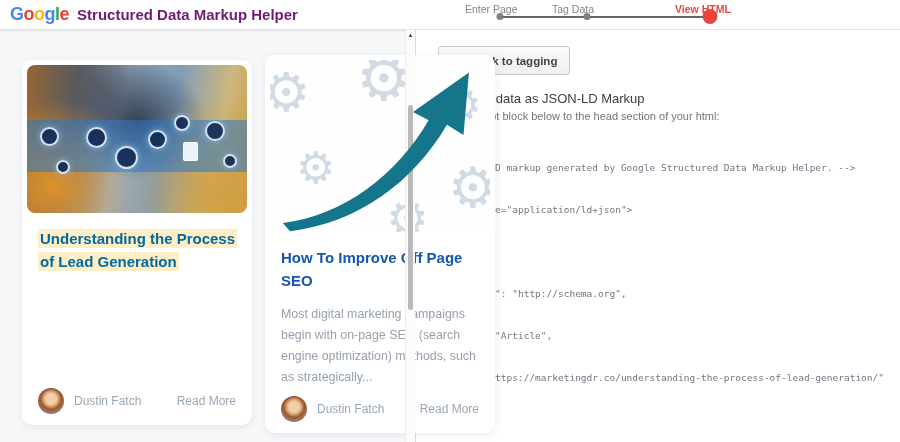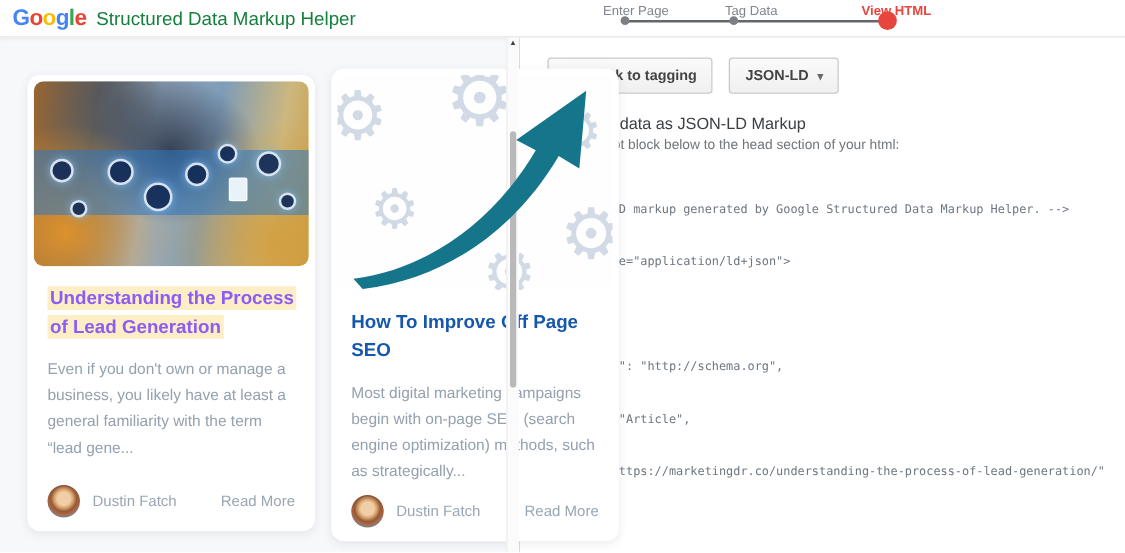--- a/index.html
+++ b/index.html
@@ -4,25 +4,25 @@
 <style>
   * { margin:0; padding:0; box-sizing:border-box; }
   html,body { width:900px; height:442px; overflow:hidden; background:#fff;
               font-family:"Liberation Sans", sans-serif; }
 
   
   .app-header { height:30px; background:#fff; border-bottom:1px solid #e3e3e3;
                 display:flex; align-items:center; padding:0 10px; position:relative; z-index:5; }
   .logo { display:flex; align-items:baseline; }
   .logo-letter { font-size:18px; letter-spacing:-0.5px; font-weight:bold; }
-  .app-title { font-size:15px; color:#15803d; margin-left:8px; }
+  .app-title { font-size:15px; color:#701a75; margin-left:8px;font-weight:bold; }
 
   .stepper { position:absolute; left:478px; top:0; width:255px; height:30px; }
   .step-line { position:absolute; left:22px; width:210px; top:16px; height:2px; background:#63666a; }
-  .step { position:absolute; top:0; transform:translateX(-50%); text-align:right; width:70px; }
+  .step { position:absolute; top:0; transform:translateX(-50%); text-align:left; width:70px; }
   .step-label { display:block; font-size:10.5px; color:#80868b; margin-top:3px; }
   .step-dot { position:absolute; left:50%; top:13px; width:7px; height:7px; border-radius:50%;
               background:#7d8185; transform:translateX(-50%); }
   .step.active .step-label { font-weight:bold; }
   .step.active .step-dot { width:15px; height:15px; top:9px; }
 
   
   .main { display:flex; height:412px; }
   .preview-pane { width:510px; background:#f7f8fa; position:relative;
                   box-shadow:inset 0 4px 4px -4px rgba(0,0,0,.12); }
@@ -56,21 +56,21 @@
   .crect { position:absolute; width:15px; height:19px; border-radius:2px;
            background:#e9f1f9; border:1px solid rgba(255,255,255,.8); }
 
   
   .gear { position:absolute; font-family:"DejaVu Sans", sans-serif; color:#c9d4e1; opacity:.85; line-height:1; }
   .seo-arrow { position:absolute; left:0; top:4%; width:100%; height:96%; z-index:1; }
   .seo-text { position:absolute; left:10px; top:50px; z-index:2; font-size:56px; font-weight:bold;
               font-style:italic; letter-spacing:-4px; color:#1a7387;
               text-shadow:2px 2px 0 #0b3d4a, 4px 5px 5px rgba(0,0,0,.35); }
 
-  .card-title { margin:14px 16px 0; font-size:15px; line-height:1.55; font-weight:bold; color:#8b5cf6; }
+  .card-title { margin:14px 16px 0; font-size:15px; line-height:1.55; font-weight:bold; color:#0369a1; }
   .hl { padding:1px 2px; box-decoration-break:clone; -webkit-box-decoration-break:clone; }
   .card-excerpt { margin:11px 16px 0; font-size:12.4px; line-height:1.72; color:#95a1af; }
   .card-footer { position:absolute; left:16px; right:16px; bottom:11px; display:flex; align-items:center; }
   .avatar { width:26px; height:26px; border-radius:50%; flex:none;
             background: radial-gradient(circle at 50% 42%, #f0cfa8 0 26%, #d9a06a 38%, #8f5a3c 52%, #b0643a 62%, #7d94ad 78%, #5c7a9e 100%);
             box-shadow:inset 0 0 0 1px rgba(0,0,0,.06); }
   .author { margin-left:10px; font-size:12px; color:#9aa6b3; }
   .read-more { margin-left:auto; font-size:12px; color:#9aa6b3; cursor:pointer; }
 
   
@@ -127,21 +127,20 @@
         <span class="cc" style="left:13%;top:64%;width:14px;height:14px"></span>
         <span class="cc" style="left:27%;top:42%;width:21px;height:21px"></span>
         <span class="cc" style="left:40%;top:55%;width:23px;height:23px"></span>
         <span class="cc" style="left:55%;top:44%;width:19px;height:19px"></span>
         <span class="cc" style="left:67%;top:34%;width:16px;height:16px"></span>
         <span class="cc" style="left:81%;top:38%;width:20px;height:20px"></span>
         <span class="cc" style="left:89%;top:60%;width:14px;height:14px"></span>
         <span class="crect" style="left:71%;top:52%"></span>
       </div>
       <h3 class="card-title"><span class="hl" style="background: rgb(253, 238, 197);">Understanding the Process of Lead Generation</span></h3>
-      <p class="card-excerpt">Even if you don't own or manage a business, you likely have at least a general familiarity with the term “lead gene...</p>
       <div class="card-footer">
         <span class="avatar"></span>
         <span class="author">Dustin Fatch</span>
         <span class="read-more">Read More</span>
       </div>
     </article>
 
     <article class="card card2">
       <div class="card-img">
         <span class="gear" style="left:-8px;top:6px;font-size:54px">⚙</span>
@@ -169,24 +168,20 @@
     <span class="scroll-up">▲</span>
     <div class="scroll-thumb"></div>
   </div>
 
   <div class="html-pane">
     <div class="toolbar">
       <button class="btn">
         <span class="glyph">←</span>
         <span>Back to tagging</span>
       </button>
-      <button class="btn">
-        <span>JSON-LD</span>
-        <span class="caret">▾</span>
-      </button>
     </div>
     <div class="panel-heading">Structured data as JSON-LD Markup</div>
     <div class="panel-sub">Add the script block below to the head section of your html:</div>
     <div class="code">
       <div>&lt;!-- JSON-LD markup generated by Google Structured Data Markup Helper. --&gt;</div>
       <div>&lt;script type="application/ld+json"&gt;</div>
       <div>{</div>
       <div>  "@context": "http://schema.org",</div>
       <div>  "@type": "Article",</div>
       <div>  "url": "https://marketingdr.co/understanding-the-process-of-lead-generation/"</div>

